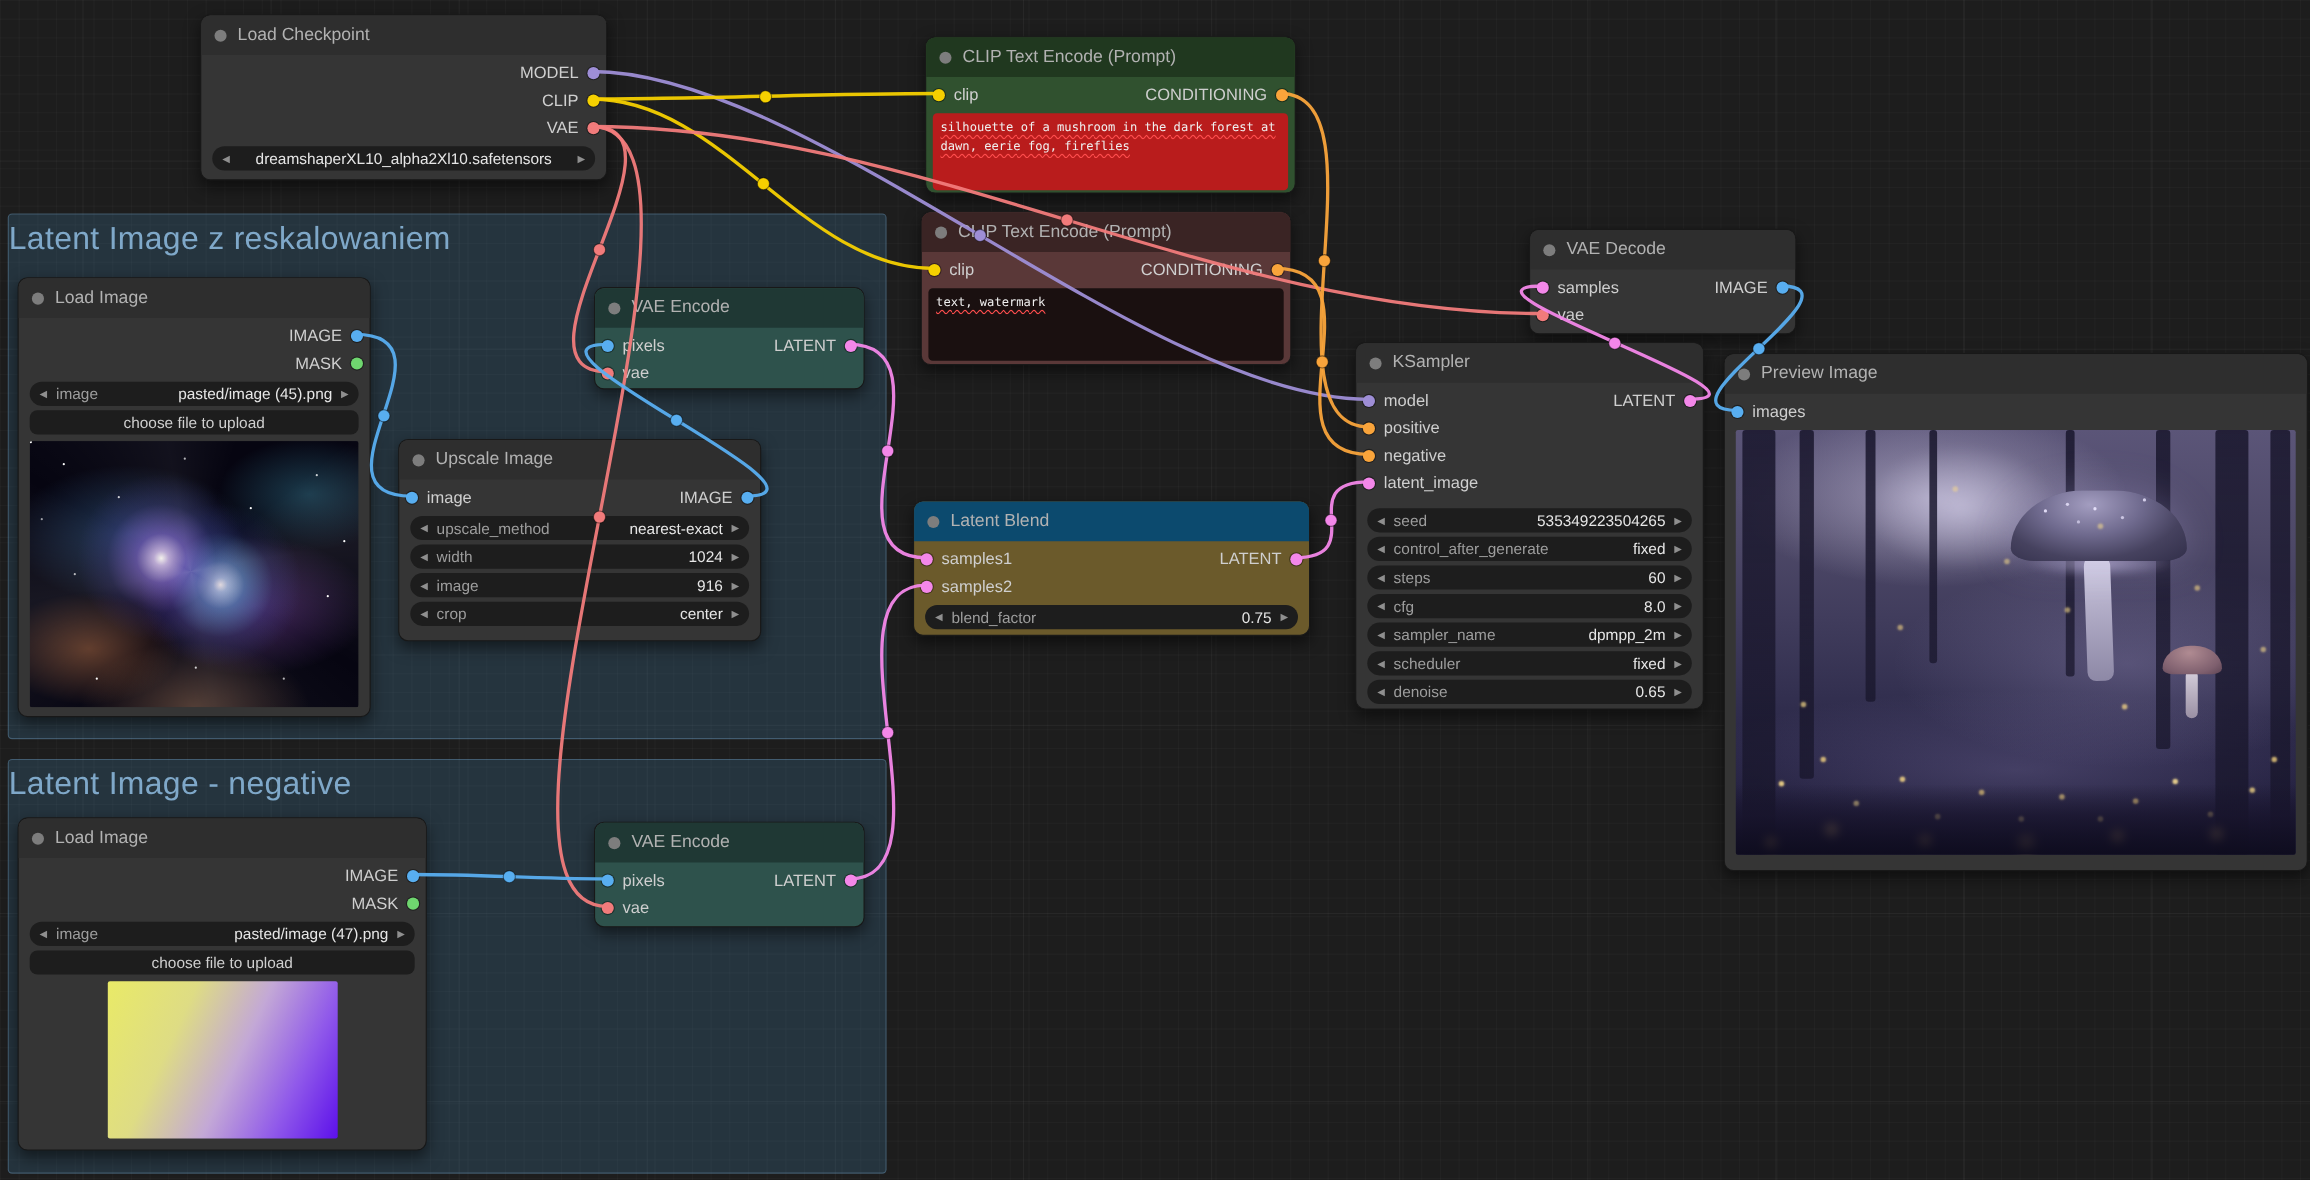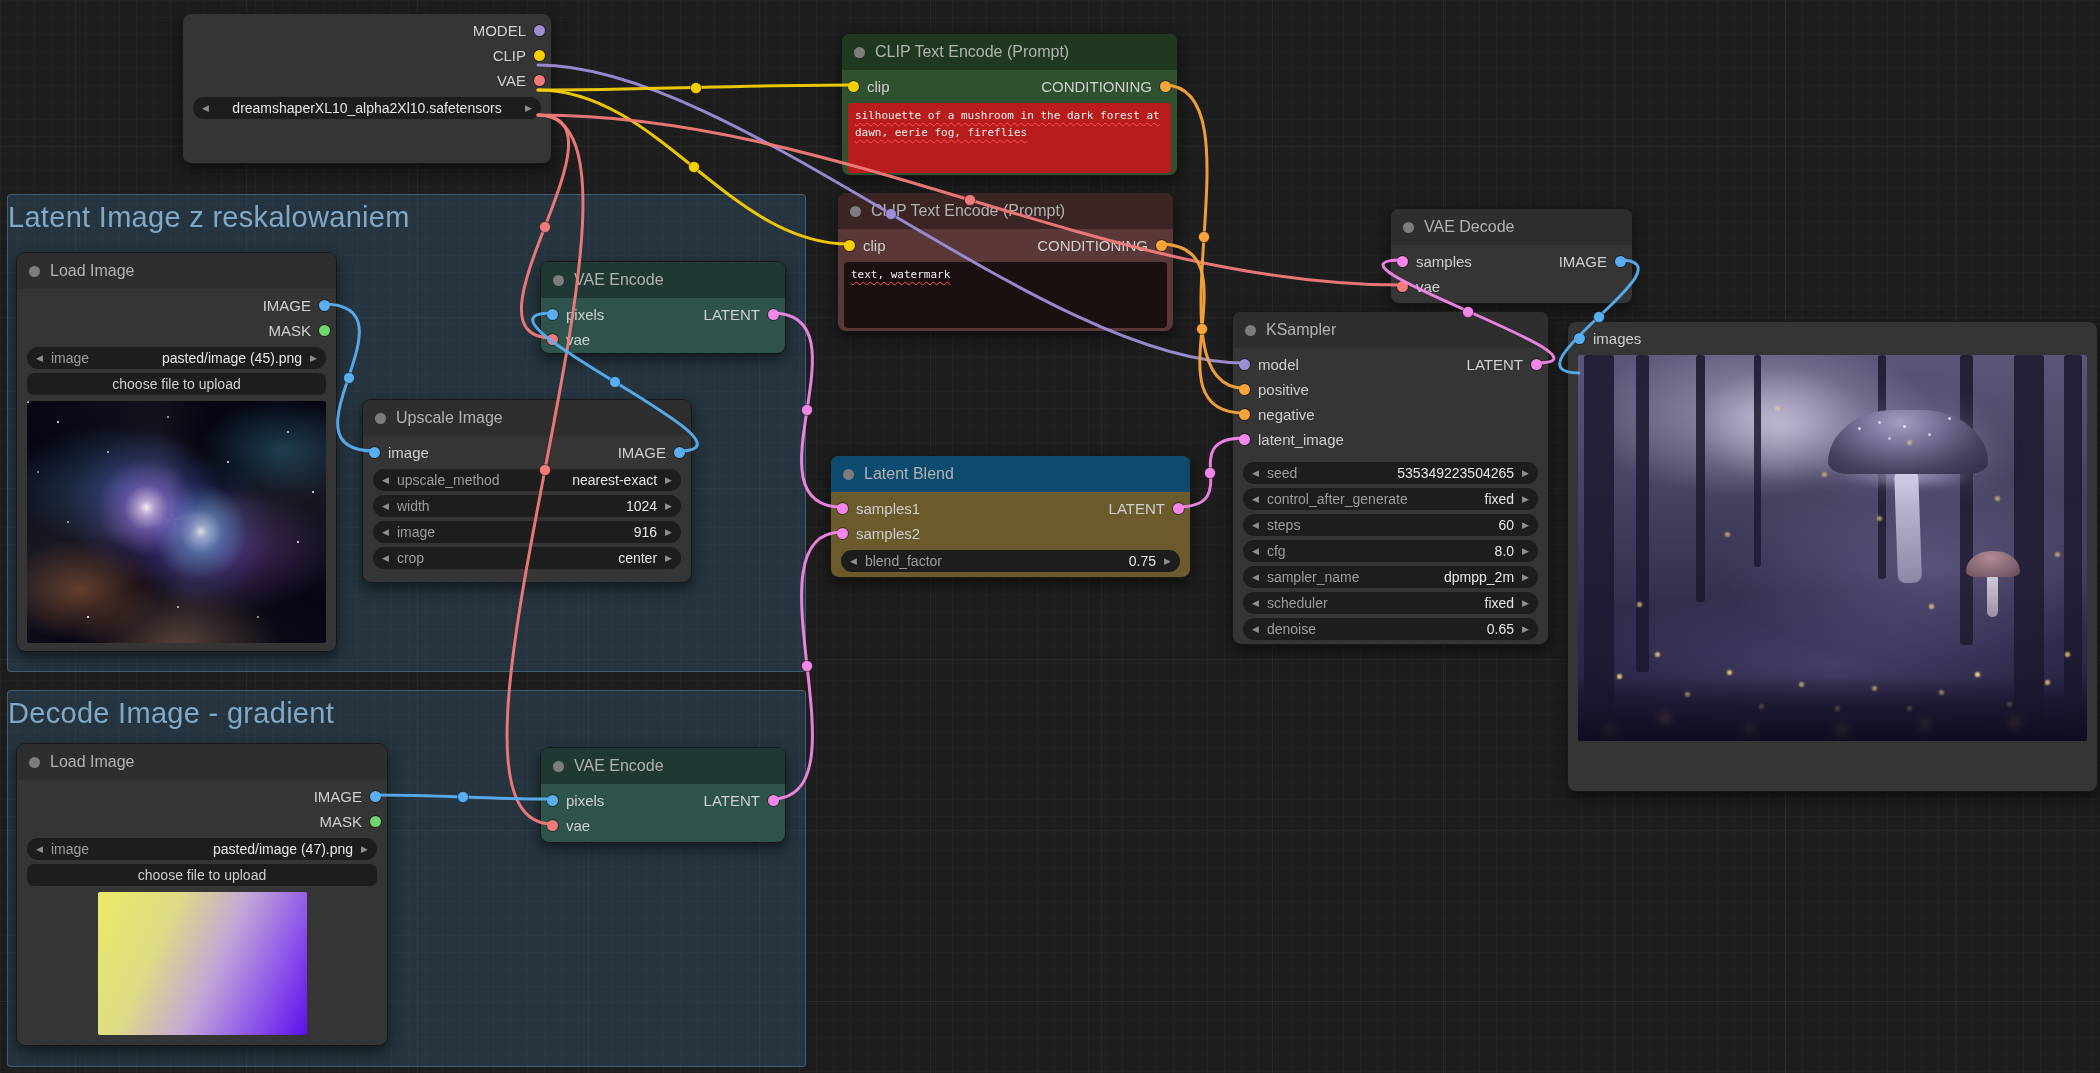--- a/index.html
+++ b/index.html
@@ -138,24 +138,28 @@
 </style>
 </head>
 <body>
 
 <div class="canvas">
 
   <div class="group" style="left:7px;top:194px;width:797px;height:476px;">
     <div class="gtitle">Latent Image z reskalowaniem</div>
   </div>
   <div class="group" style="left:7px;top:690px;width:797px;height:375px;">
-    <div class="gtitle">Decode Image - gradient</div>
+    <div class="gtitle">Latent Image - negative</div>
   </div>
 
   <div class="node" style="left:182px;top:13px;width:368px;height:149px;z-index:10;">
+    <div class="nhead">
+      <span class="cdot"></span>
+      <span>Load Checkpoint</span>
+    </div>
     <div class="nbody">
       <div class="srow">
           <div class="out">
             <span class="slbl">MODEL</span>
             <span class="dot c-model"></span>
           </div>
         </div>
       <div class="srow">
           <div class="out">
             <span class="slbl">CLIP</span>
@@ -319,20 +323,24 @@
       <div class="widget">
         <span class="warr">◀</span>
         <span class="wlbl">denoise</span>
         <span class="wval">0.65</span>
         <span class="warr">▶</span>
       </div>
     </div>
   </div>
 
   <div class="node" style="left:1567px;top:321px;width:529px;height:469px;z-index:10;">
+    <div class="nhead">
+      <span class="cdot"></span>
+      <span>Preview Image</span>
+    </div>
     <div class="nbody">
       <div class="srow">
           <div class="in">
             <span class="dot c-image"></span>
             <span class="slbl">images</span>
           </div>
         </div>
       <div class="img-forest">
         <div class="moon"></div>
         <div class="tree" style="left:6px;width:30px;height:100%;"></div>

